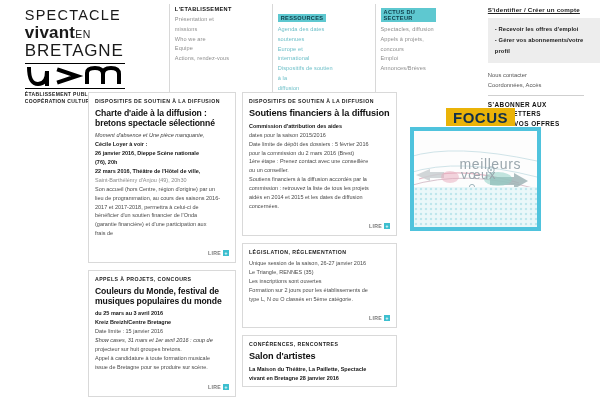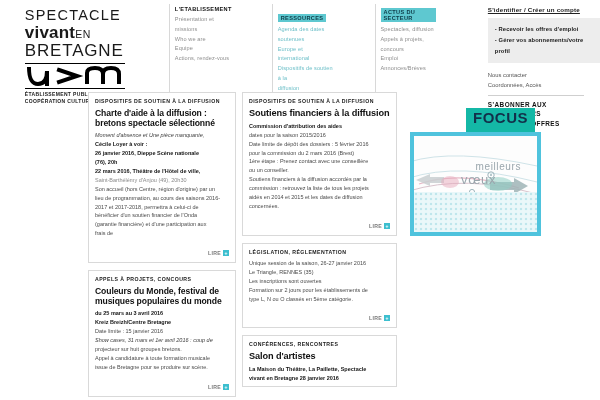--- a/index.html
+++ b/index.html
@@ -73,33 +73,33 @@
   .lire { display: inline-flex; align-items: center; gap: 2px; }
   .lire-txt { font-size: 5.2px; font-weight: 700; color: #7a7a7a; letter-spacing: .3px; }
   .lire-plus {
     width: 6px; height: 6px; background: #3dbfcf; color: #fff;
     font-size: 5px; line-height: 6px; text-align: center; font-weight: 700;
   }
 
   
   .focus { position: absolute; left: 410px; top: 108px; width: 133px; }
   .focus-label {
-    background: #14b8a6; color: #12304a;
+    background: #eab308; color: #12304a;
     font-size: 15px; font-weight: 700; letter-spacing: .5px;
-    display: inline-block; padding: 1px 7px 6px; margin-left: 56px;
+    display: inline-block; padding: 1px 7px 0; margin-left: 36px;
   }
   .focus-img {
     width: 131px; height: 104px; margin-top: 0;
     border: 4px solid #4fc3dd; background: #fff;
     position: relative; overflow: hidden;
   }
   .fi-inner { position: absolute; inset: 0; background: #fdfdfd; }
   .fi-txt1 {
     position: absolute; right: 16px; top: 25px;
-    font-size: 10px; color: #9aa6ad; letter-spacing: .6px;
+    font-size: 14px; color: #9aa6ad; letter-spacing: .6px;
   }
   .fi-txt2 {
     position: absolute; right: 41px; top: 36px;
     font-size: 13px; color: #9aa6ad; letter-spacing: .6px;
   }
   .fi-dots {
     position: absolute; left: 0; right: 0; bottom: 0; height: 40px;
     background:
       radial-gradient(circle at 2px 2px, #bfe6ec 1.4px, transparent 1.6px) 0 0/5px 5px,
       #eaf7f9;

